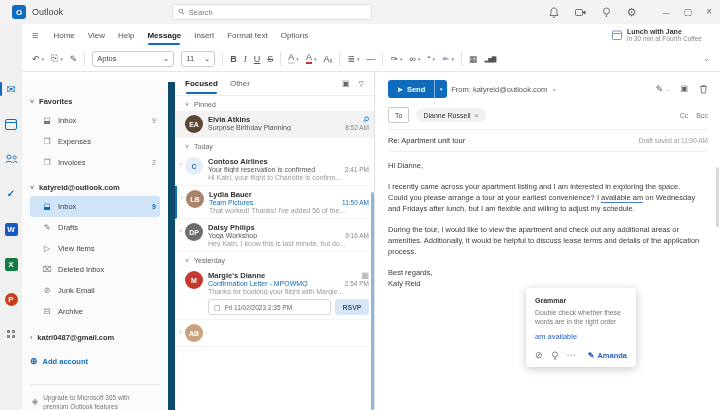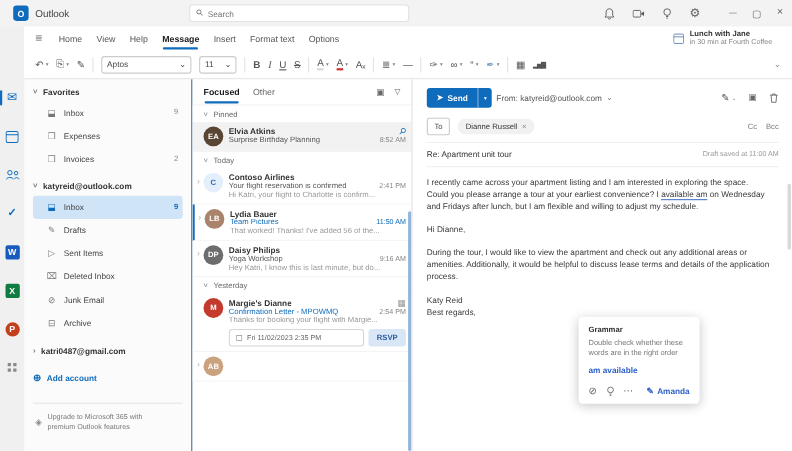--- a/index.html
+++ b/index.html
@@ -30,21 +30,21 @@
   .sep{width:1px;height:14px;background:#e3e3e3}
   .fontsel{border:1px solid #ccc;border-radius:3px;height:16px;display:flex;align-items:center;justify-content:space-between;padding:0 4px;font-size:7.5px;color:#444}
   .uline{text-decoration:underline}.sline{text-decoration:line-through}
   .hl{border-bottom:2px solid #d8d8d8;line-height:1}.fc{border-bottom:2px solid #c33;line-height:1}
   
   .rail{position:absolute;left:0;top:24px;bottom:0;width:22px;background:#f0f0f0;display:flex;flex-direction:column;align-items:center;padding-top:56px;z-index:2}
   .rail .cell{position:relative;width:22px;height:18px;margin-bottom:17px;display:flex;align-items:center;justify-content:center}
   .rail .cell.sel::before{content:"";position:absolute;left:0;top:2px;bottom:2px;width:2px;background:#0f6cbd;border-radius:1px}
   .sq{width:13px;height:13px;border-radius:2px;color:#fff;font-size:8px;font-weight:bold;display:flex;align-items:center;justify-content:center}
   
-  .folders{position:absolute;left:22px;top:64px;width:153px;bottom:0;background:#fbfbfb;border-right:1px solid #0c4a6e;padding:10px 8px 0 8px;z-index:1}
+  .folders{position:absolute;left:22px;top:82px;width:153px;bottom:0;background:#fbfbfb;border-right:7px solid #0c4a6e;padding:10px 8px 0 8px;z-index:1}
   .fhead{display:flex;align-items:center;gap:5px;font-size:7.5px;font-weight:bold;color:#333;height:18px}
   .frow{display:flex;align-items:center;gap:6px;font-size:7.5px;color:#444;height:21px;padding-left:12px;border-radius:3px}
   .frow .fic{width:10px;color:#777;font-size:8px;text-align:center}
   .frow .cnt{margin-left:auto;font-size:7px;color:#888;padding-right:4px}
   .frow.sel{background:#cfe4f7}
   .frow.sel .cnt{color:#0f6cbd;font-weight:bold}
   .chev{font-size:7px;color:#777}
   .addacct{display:flex;align-items:center;gap:5px;color:#0f6cbd;font-size:7.5px;font-weight:600;height:22px;margin-top:4px}
   .upgrade{border-top:1px solid #e5e5e5;margin-top:12px;padding:8px 2px;display:flex;gap:5px;font-size:6.5px;color:#777;line-height:1.45}
   
@@ -89,21 +89,21 @@
   .subjtxt{font-size:7.5px;color:#333}
   .draft{font-size:6.5px;color:#9a9a9a}
   .cbody{position:relative;margin-top:8px;font-size:7.5px;color:#3a3a3a;line-height:11px;padding-right:8px}
   .cbody p{margin-bottom:10px}
   .flag{border-bottom:1.5px solid #4a79c9}
   .sig{margin-bottom:0 !important}
   
   .gpop{position:absolute;left:138px;top:128px;width:110px;background:#fff;border-radius:4px;box-shadow:0 2px 10px rgba(0,0,0,.22);padding:7px 9px 6px 9px;z-index:6}
   .gtitle{font-size:7px;font-weight:bold;color:#333}
   .gdesc{font-size:6.8px;color:#777;line-height:9px;margin-top:2px}
-  .gsugg{font-size:7.5px;color:#2b5fc7;font-weight:700;margin-top:5px}
+  .gsugg{font-size:7.5px;color:#2b5fc7;font-weight:400;margin-top:5px}
   .gfoot{display:flex;align-items:center;gap:8px;margin-top:8px;color:#666}
   .geditor{margin-left:auto;display:flex;align-items:center;gap:3px;color:#2b5fc7;font-weight:bold;font-size:7.5px}
   .cscroll{position:absolute;right:1px;top:95px;height:60px;width:3px;background:#d8d8d8;border-radius:2px}
 </style>
 </head>
 <body>
 
 <div id="app">
 
   <div class="topbar">
@@ -295,21 +295,21 @@
         <span class="fic" style="color:#0f6cbd">⬓</span>
         <span>Inbox</span>
         <span class="cnt">9</span>
       </div>
     <div class="frow">
         <span class="fic">✎</span>
         <span>Drafts</span>
       </div>
     <div class="frow">
         <span class="fic">▷</span>
-        <span>Sent Items</span>
+        <span>View Items</span>
       </div>
     <div class="frow">
         <span class="fic">⌧</span>
         <span>Deleted Inbox</span>
       </div>
     <div class="frow">
         <span class="fic">⊘</span>
         <span>Junk Email</span>
       </div>
     <div class="frow">
@@ -484,25 +484,25 @@
         <span>Bcc</span>
       </span>
     </div>
 
     <div class="subjrow">
       <span class="subjtxt">Re: Apartment unit tour</span>
       <span class="draft">Draft saved at 11:00 AM</span>
     </div>
 
     <div class="cbody">
+      <p>Hi Dianne,</p>
       <p><span>I recently came across your apartment listing and I am interested in exploring the space. Could you please arrange a tour at your earliest convenience? I </span><span class="flag">available am</span><span> on Wednesday and Fridays after lunch, but I am flexible and willing to adjust my schedule.</span></p>
-      <p>Hi Dianne,</p>
       <p>During the tour, I would like to view the apartment and check out any additional areas or amenities. Additionally, it would be helpful to discuss lease terms and details of the application process.</p>
+      <p class="sig">Best regards,</p>
       <p class="sig">Katy Reid</p>
-      <p class="sig">Best regards,</p>
 
       <div class="gpop">
         <div class="gtitle">Grammar</div>
         <div class="gdesc">Double check whether these words are in the right order</div>
         <div class="gsugg">am available</div>
         <div class="gfoot">
           <span class="ic" style="font-size:9px">⊘</span>
           <span class="ic">
             <svg width="8" height="10" viewBox="0 0 8 10">
                 <circle cx="4" cy="3.5" r="2.6" fill="none" stroke="#666" stroke-width=".8"></circle>

